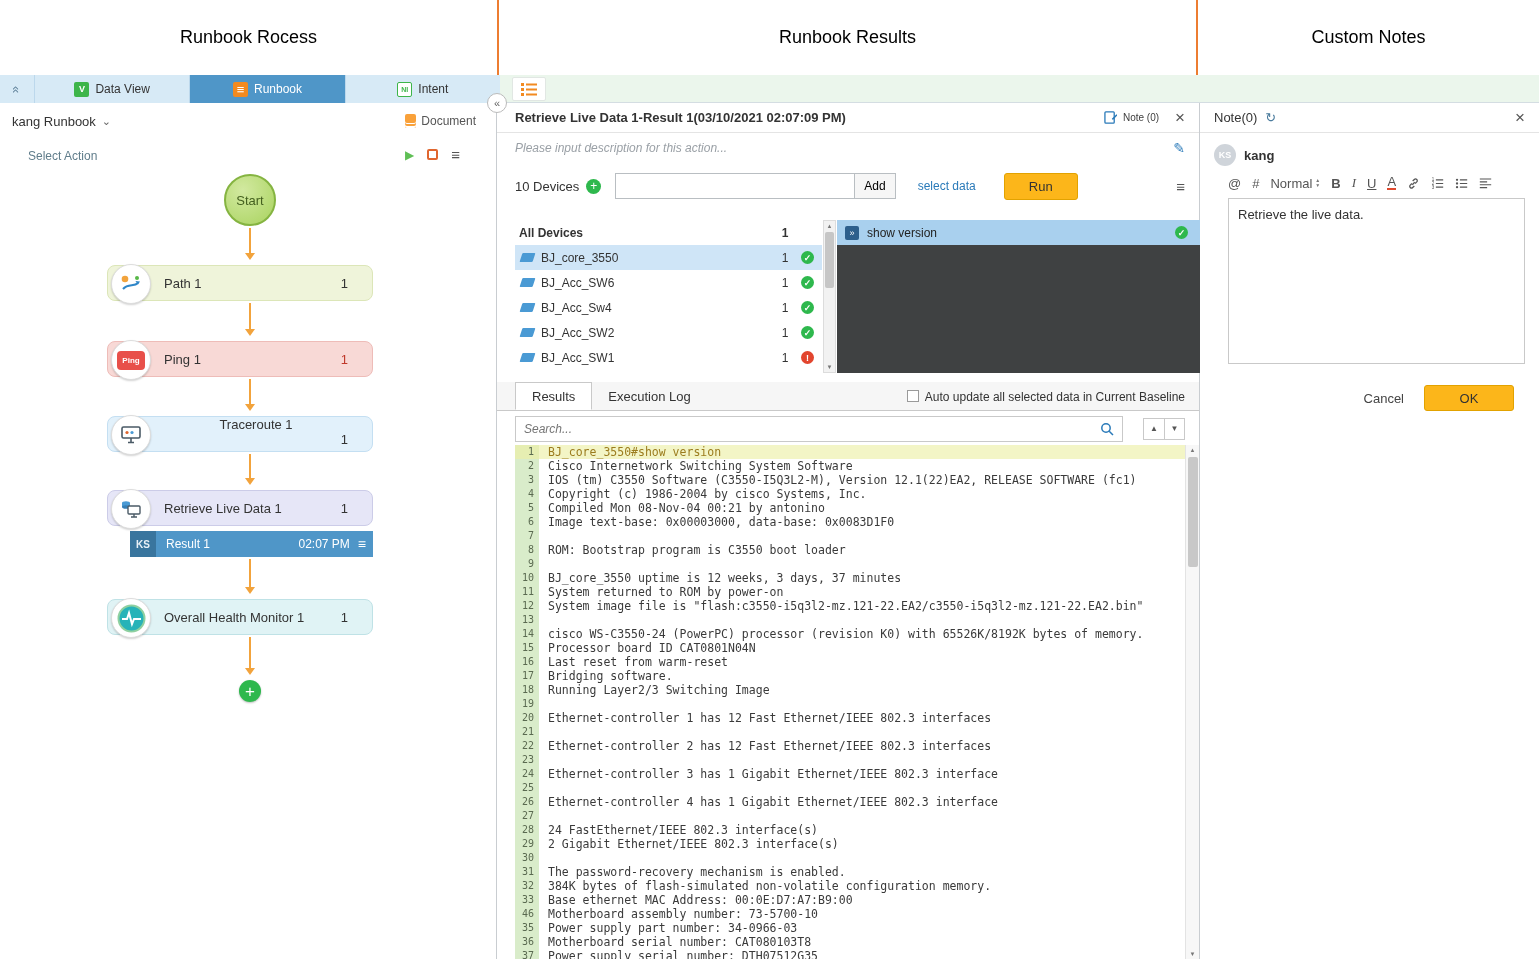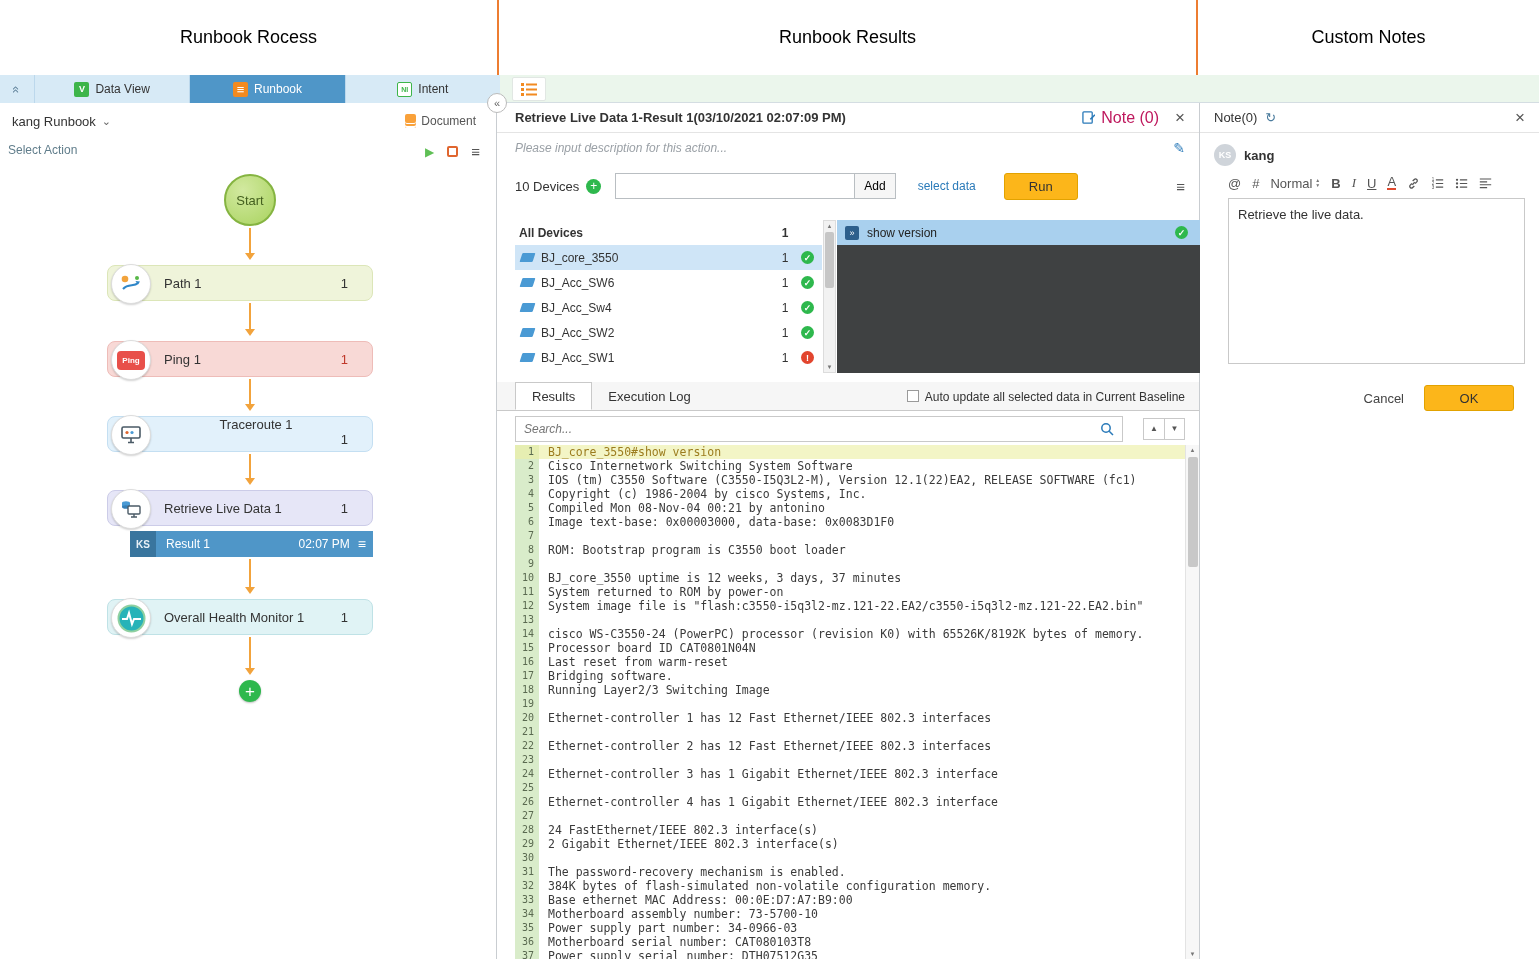--- a/index.html
+++ b/index.html
@@ -35,21 +35,21 @@
   .left-panel { position:absolute; left:0; top:103px; width:497px; height:856px; background:#fff;
     border-right:1px solid #c9cdd1; }
   .runbook-row { position:absolute; top:6px; left:0; right:8px; height:24px; display:flex;
     align-items:center; padding:0 12px; }
   .runbook-select { display:flex; align-items:center; gap:6px; cursor:pointer; font-size:13px; }
   .caret { color:#666; font-size:11px; }
   .doc-label { margin-left:auto; display:flex; align-items:center; gap:5px; font-size:12px; color:#555; cursor:pointer; }
   .doc-icon { width:11px; height:14px; background:#f9a13a; border-radius:2px;
     box-shadow:inset 0 -2px 0 #fff, inset 0 -4px 0 #f9a13a, inset 0 -5px 0 #fff; }
   .action-row { position:absolute; top:40px; left:0; right:8px; height:20px; display:flex;
-    align-items:flex-start; padding:0 8px; }
+    align-items:flex-end; padding:0 28px; }
   .sa-label { font-size:12px; color:#607d8b; }
   .sa-icons { margin-left:auto; display:flex; align-items:center; gap:13px; }
   .play-icon { color:#5fbf55; font-size:12px; cursor:pointer; }
   .stop-icon { width:11px; height:11px; border:2px solid #e0662f; border-radius:2px; cursor:pointer; }
   .menu-icon { color:#555; font-size:15px; cursor:pointer; }
 
   .start-node { position:absolute; left:224px; top:71px; width:52px; height:52px; border-radius:50%;
     background:radial-gradient(circle at 35% 30%, #d2e9a0, #a9d35f); border:2px solid #85b441;
     display:flex; align-items:center; justify-content:center; font-size:13px; color:#44601f; cursor:pointer; }
   .flow-arrow { position:absolute; left:249px; width:2px; background:#f2a33c; }
@@ -81,21 +81,21 @@
 
   
   .mid-panel { position:absolute; left:497px; top:103px; width:703px; height:856px; background:#fff;
     border-right:1px solid #c9cdd1; }
   .collapse-circle { position:absolute; left:-10px; top:-10px; width:20px; height:20px; border-radius:50%;
     background:#fff; border:1px solid #bbb; color:#666; font-size:11px; display:flex; align-items:center;
     justify-content:center; cursor:pointer; z-index:5; }
   .mid-header { position:absolute; top:0; left:0; right:0; height:30px; border-bottom:1px solid #e4e4e4;
     display:flex; align-items:center; padding:0 14px 0 18px; }
   .mid-title { font-weight:bold; font-size:13px; }
-  .note-link { margin-left:auto; display:flex; align-items:center; gap:6px; color:#be185d; font-size:16px; cursor:pointer; }
+  .note-link { margin-left:auto; display:flex; align-items:center; gap:6px; color:#404040; font-size:10px; cursor:pointer; }
   .close-x { color:#555; font-size:17px; line-height:1; cursor:pointer; }
   .mid-close { margin-left:16px; }
   .desc-row { position:absolute; top:32px; left:18px; right:14px; height:26px; display:flex; align-items:center; }
   .desc-text { font-style:italic; color:#9aa0a6; font-size:12px; }
   .pencil-icon { margin-left:auto; color:#2a7ab9; font-size:14px; cursor:pointer; }
   .devices-row { position:absolute; top:68px; left:0; right:0; height:30px; display:flex; align-items:center;
     padding:0 14px 0 18px; }
   .devices-label { font-size:13px; }
   .plus-icon { width:15px; height:15px; border-radius:50%; background:#2eb84d; color:#fff; font-size:12px;
     display:flex; align-items:center; justify-content:center; margin-left:7px; cursor:pointer; }
@@ -566,21 +566,21 @@
   </div>
         <div class="code-line">
     <span class="ln">32</span>
     <span class="lt">384K bytes of flash-simulated non-volatile configuration memory.</span>
   </div>
         <div class="code-line">
     <span class="ln">33</span>
     <span class="lt">Base ethernet MAC Address: 00:0E:D7:A7:B9:00</span>
   </div>
         <div class="code-line">
-    <span class="ln">34</span>
+    <span class="ln">46</span>
     <span class="lt">Motherboard assembly number: 73-5700-10</span>
   </div>
         <div class="code-line">
     <span class="ln">35</span>
     <span class="lt">Power supply part number: 34-0966-03</span>
   </div>
         <div class="code-line">
     <span class="ln">36</span>
     <span class="lt">Motherboard serial number: CAT080103T8</span>
   </div>

